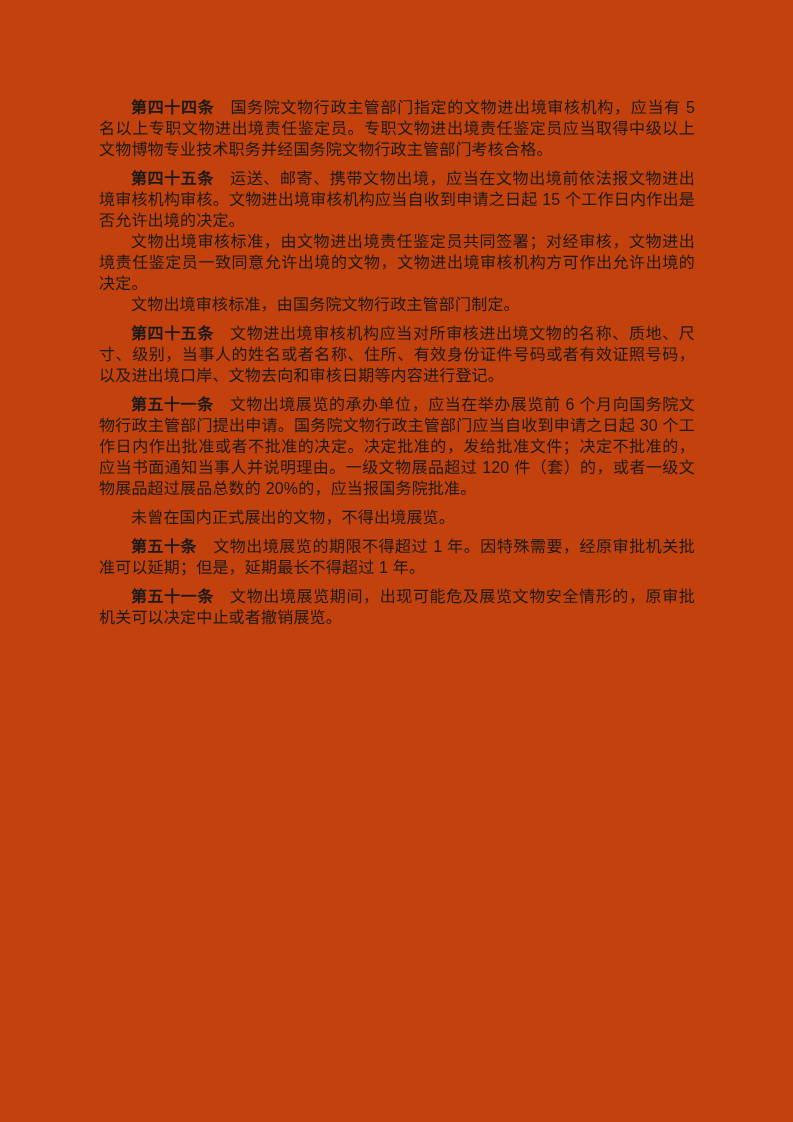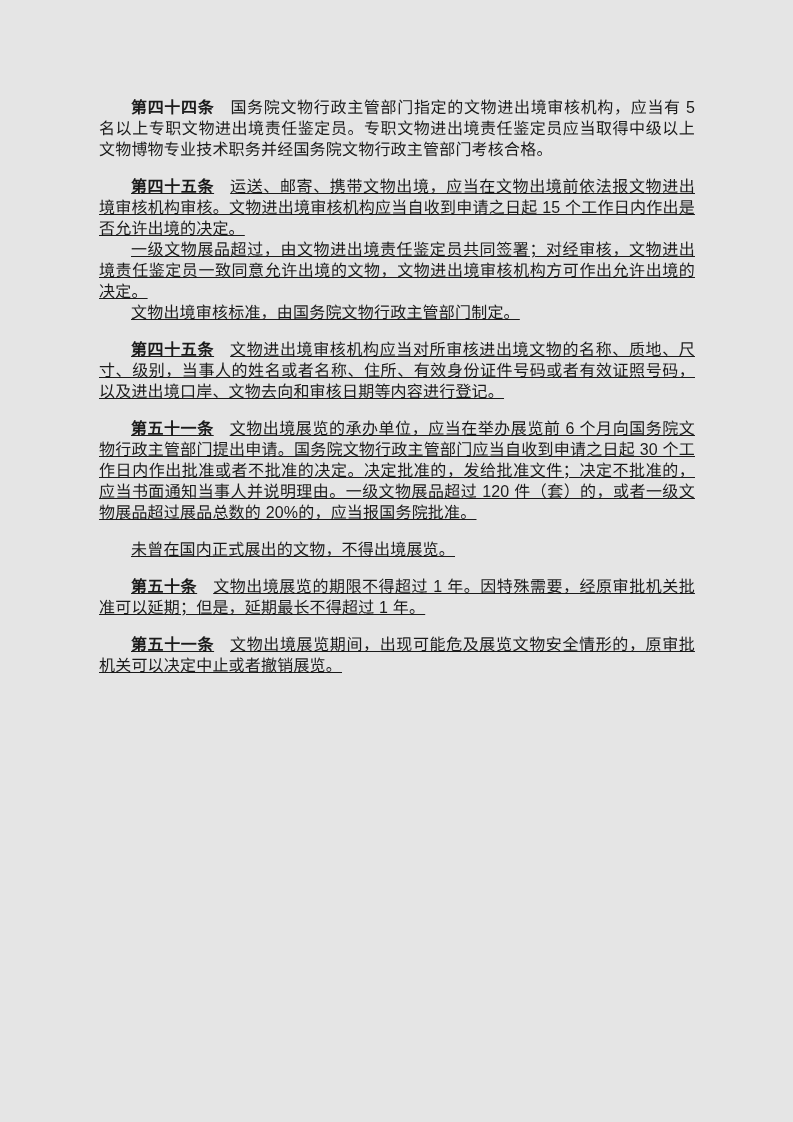--- a/index.html
+++ b/index.html
@@ -4,38 +4,37 @@
 <style>
   html, body {
     margin: 0;
     padding: 0;
     background: #ffffff;
   }
   .page {
     position: relative;
     width: 793px;
     height: 1122px;
-    background: #e5e5e5;
+    background: #c2410c;
     overflow: hidden;
     font-family: "Liberation Sans", sans-serif; 
     color: #1b1b1b;
   }
   .doc-body {
     position: absolute;
     left: 99px;
     top: 97px;
     width: 596px;
   }
   .article {
     margin: 0;
     padding: 0;
   }
   .article + .article {
-    margin-top: 16px;
-    text-decoration: underline;
+    margin-top: 8px;
   }
   .para {
     margin: 0;
     padding: 0;
     font-size: 16px;
     line-height: 21px;
     text-align: justify;
     text-indent: 2em;
     letter-spacing: 0.2px;
   }
@@ -48,21 +47,21 @@
 <body>
 
 <main class="page">
   <section class="doc-body">
     <div id="articles">
         <article class="article">
           <p class="para"><span class="artnum">第四十四条</span><span>国务院文物行政主管部门指定的文物进出境审核机构，应当有 5 名以上专职文物进出境责任鉴定员。专职文物进出境责任鉴定员应当取得中级以上文物博物专业技术职务并经国务院文物行政主管部门考核合格。</span></p>
         </article>
         <article class="article">
           <p class="para"><span class="artnum">第四十五条</span><span>运送、邮寄、携带文物出境，应当在文物出境前依法报文物进出境审核机构审核。文物进出境审核机构应当自收到申请之日起 15 个工作日内作出是否允许出境的决定。</span></p>
-          <p class="para">一级文物展品超过，由文物进出境责任鉴定员共同签署；对经审核，文物进出境责任鉴定员一致同意允许出境的文物，文物进出境审核机构方可作出允许出境的决定。</p>
+          <p class="para">文物出境审核标准，由文物进出境责任鉴定员共同签署；对经审核，文物进出境责任鉴定员一致同意允许出境的文物，文物进出境审核机构方可作出允许出境的决定。</p>
           <p class="para">文物出境审核标准，由国务院文物行政主管部门制定。</p>
         </article>
         <article class="article">
           <p class="para"><span class="artnum">第四十五条</span><span>文物进出境审核机构应当对所审核进出境文物的名称、质地、尺寸、级别，当事人的姓名或者名称、住所、有效身份证件号码或者有效证照号码，以及进出境口岸、文物去向和审核日期等内容进行登记。</span></p>
         </article>
         <article class="article">
           <p class="para"><span class="artnum">第五十一条</span><span>文物出境展览的承办单位，应当在举办展览前 6 个月向国务院文物行政主管部门提出申请。国务院文物行政主管部门应当自收到申请之日起 30 个工作日内作出批准或者不批准的决定。决定批准的，发给批准文件；决定不批准的，应当书面通知当事人并说明理由。一级文物展品超过 120 件（套）的，或者一级文物展品超过展品总数的 20%的，应当报国务院批准。</span></p>
         </article>
         <article class="article">
           <p class="para">未曾在国内正式展出的文物，不得出境展览。</p>

